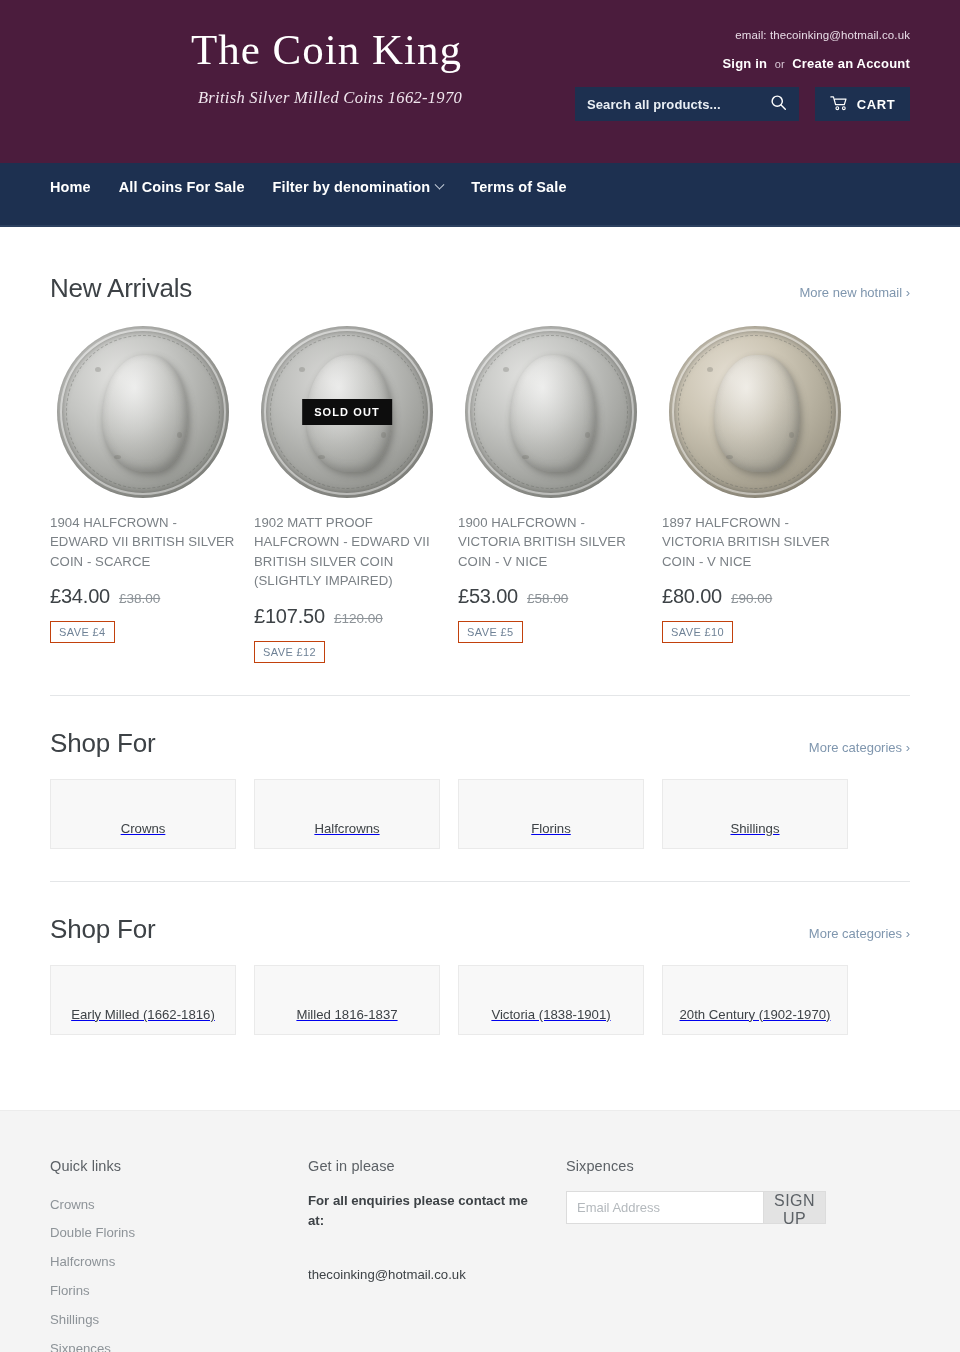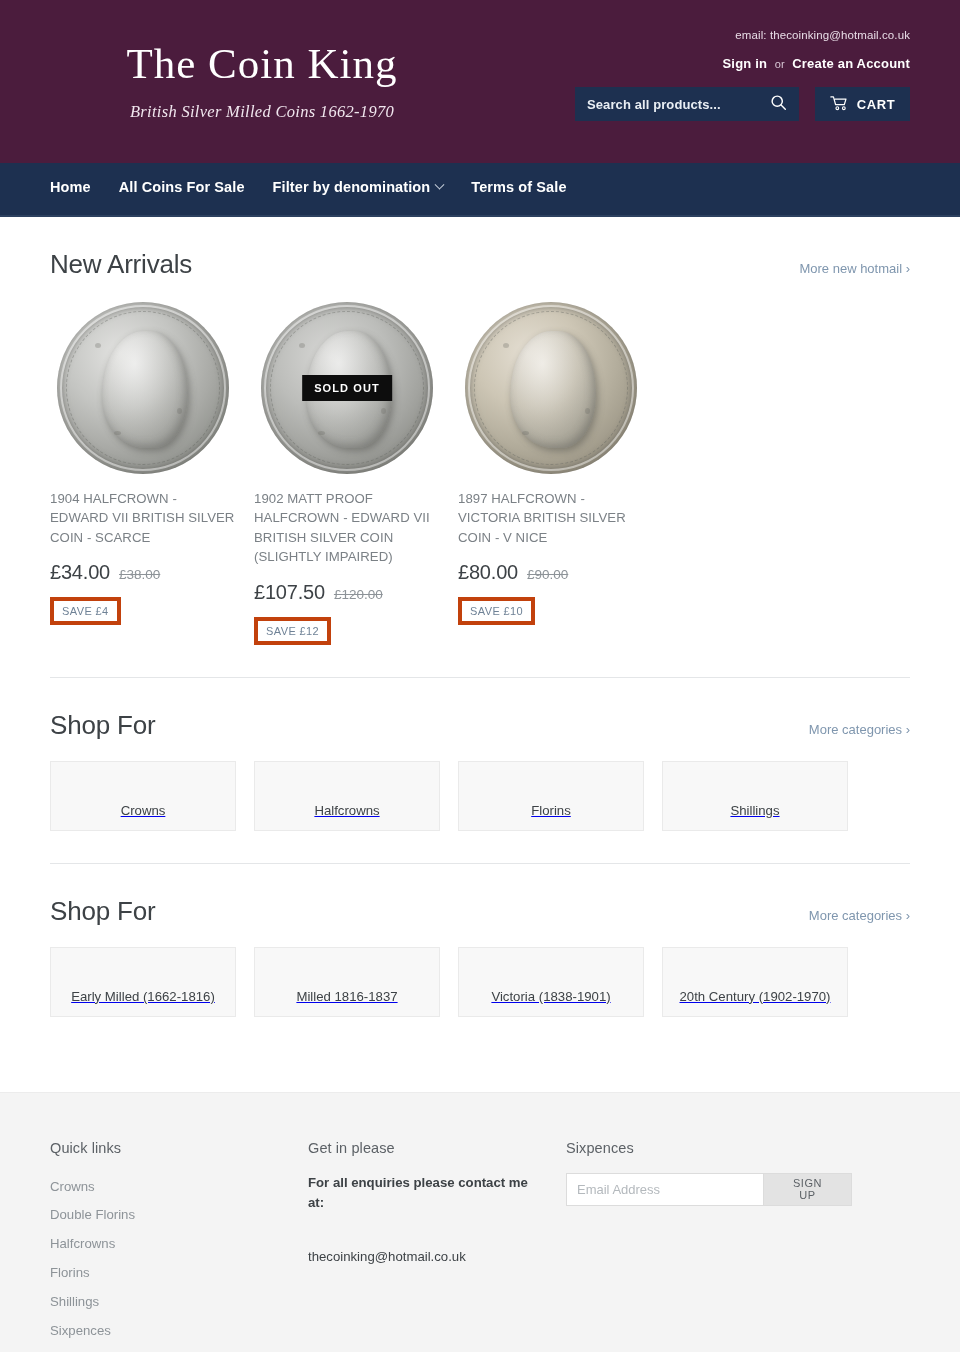--- a/index.html
+++ b/index.html
@@ -21,23 +21,23 @@
   }
   .header-inner {
     width: 860px;
     margin: 0 auto;
     position: relative;
     height: 100%;
   }
   .logo-block {
     position: absolute;
     left: 12px;
-    top: 40px;
+    top: 26px;
     width: 400px;
-    text-align: center;
+    text-align: right;
   }
   .logo-title {
     font-family: "Liberation Serif", serif;
     color: #ffffff;
     font-size: 43px;
     letter-spacing: 1px;
     line-height: 1.12;
     font-weight: 400;
   }
   .logo-tagline {
@@ -120,21 +120,21 @@
     cursor: pointer;
     font-family: "Liberation Sans", sans-serif;
     font-size: 13px;
     font-weight: bold;
     letter-spacing: 0.6px;
   }
 
   
   .site-nav {
     background: #1d3050;
-    height: 54px;
+    height: 64px;
     border-bottom: 2px solid #2c405f;
   }
   .nav-inner {
     width: 860px;
     margin: 0 auto;
     height: 48px;
     display: flex;
     align-items: center;
     gap: 28px;
   }
@@ -151,21 +151,21 @@
   }
   .chev {
     display: inline-block;
     width: 7px; height: 7px;
     border-right: 1.4px solid #c9d2de;
     border-bottom: 1.4px solid #c9d2de;
     transform: rotate(45deg) translate(-2px,-2px);
   }
 
   
-  main { width: 860px; margin: 0 auto; }
+  main { width: 860px; margin: 14px auto; }
 
   .section { padding-top: 32px; }
   .section-head {
     display: flex;
     align-items: baseline;
     justify-content: space-between;
     margin-bottom: 20px;
   }
   .section-title {
     font-size: 26px;
@@ -261,21 +261,21 @@
   }
   .price-now { font-size: 20px; color: #3d4246; letter-spacing: -0.2px; }
   .price-was {
     font-size: 13.5px;
     color: #8d9398;
     text-decoration: line-through;
   }
   .save-badge {
     display: inline-block;
     margin-top: 13px;
-    border: 4px solid #c2410c;
+    border: 1px solid #c2410c;
     color: #6f8296;
     font-size: 11px;
     letter-spacing: 0.4px;
     padding: 4px 8px;
     background: #ffffff;
   }
 
   
   .cat-grid { display: flex; gap: 18px; }
   .cat-card {
@@ -348,23 +348,23 @@
     font-size: 13px;
     color: #3d4246;
     font-family: "Liberation Sans", sans-serif;
     outline: none;
   }
   .nl-input::placeholder { color: #b4b9bd; }
   .nl-btn {
     background: #e3e3e3;
     border: 1px solid #dcdcdc;
     color: #5c6166;
-    font-size: 11px;
+    font-size: 16px;
     letter-spacing: 0.5px;
-    padding: 0 29px;
+    padding: 0 10px;
     cursor: pointer;
     font-family: "Liberation Sans", sans-serif;
   }
 </style>
 </head>
 <body>
 
 <header class="site-header">
   <div class="header-inner">
     <div class="logo-block">
@@ -456,20 +456,33 @@
               <div class="speck" style="left:22%;top:24%;width:6px;height:5px"></div>
               <div class="speck" style="left:70%;top:62%;width:5px;height:6px"></div>
               <div class="speck" style="left:33%;top:75%;width:7px;height:4px"></div>
             </div>
             <div class="soldout-badge">SOLD OUT</div>
           </a><a class="product-title" href="#">1902 MATT PROOF HALFCROWN - EDWARD VII BRITISH SILVER COIN (SLIGHTLY IMPAIRED)</a><div class="price-row">
             <span class="price-now">£107.50</span>
             <span class="price-was">£120.00</span>
           </div><div class="save-badge">SAVE £12</div></div>
         <div class="product"><a class="product-img-wrap" href="#">
+            <div class="coin ">
+              <div class="rim"></div>
+              <div class="legend"></div>
+              <div class="bust"></div>
+              <div class="speck" style="left:22%;top:24%;width:6px;height:5px"></div>
+              <div class="speck" style="left:70%;top:62%;width:5px;height:6px"></div>
+              <div class="speck" style="left:33%;top:75%;width:7px;height:4px"></div>
+            </div>
+          </a><a class="product-title" href="#">1900 HALFCROWN - VICTORIA BRITISH SILVER COIN - V NICE</a><div class="price-row">
+            <span class="price-now">£53.00</span>
+            <span class="price-was">£58.00</span>
+          </div><div class="save-badge">SAVE £5</div></div>
+        <div class="product"><a class="product-img-wrap" href="#">
             <div class="coin toned">
               <div class="rim"></div>
               <div class="legend"></div>
               <div class="bust"></div>
               <div class="speck" style="left:22%;top:24%;width:6px;height:5px"></div>
               <div class="speck" style="left:70%;top:62%;width:5px;height:6px"></div>
               <div class="speck" style="left:33%;top:75%;width:7px;height:4px"></div>
             </div>
           </a><a class="product-title" href="#">1897 HALFCROWN - VICTORIA BRITISH SILVER COIN - V NICE</a><div class="price-row">
             <span class="price-now">£80.00</span>

